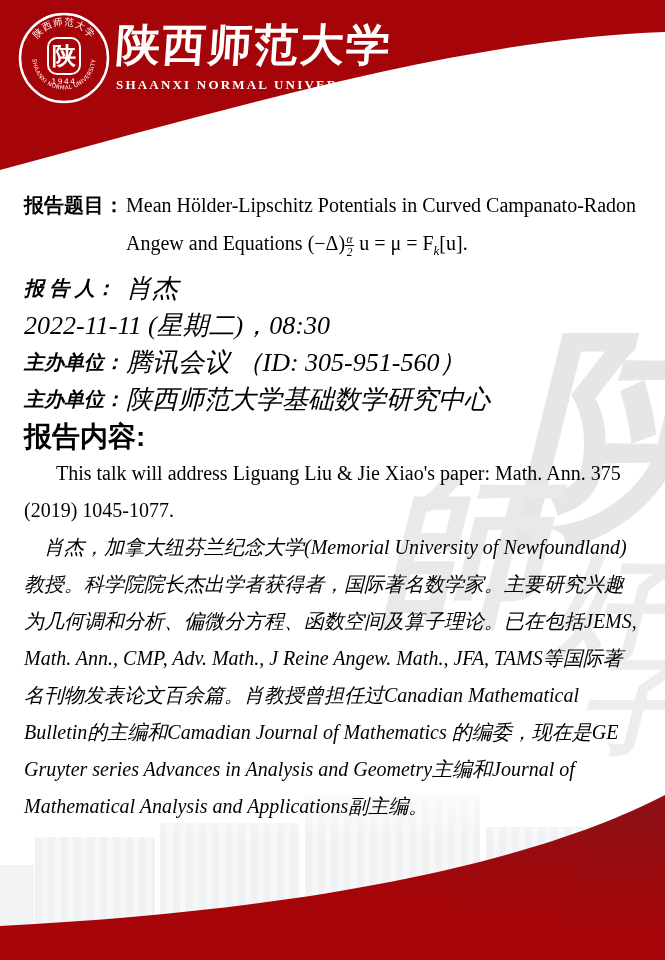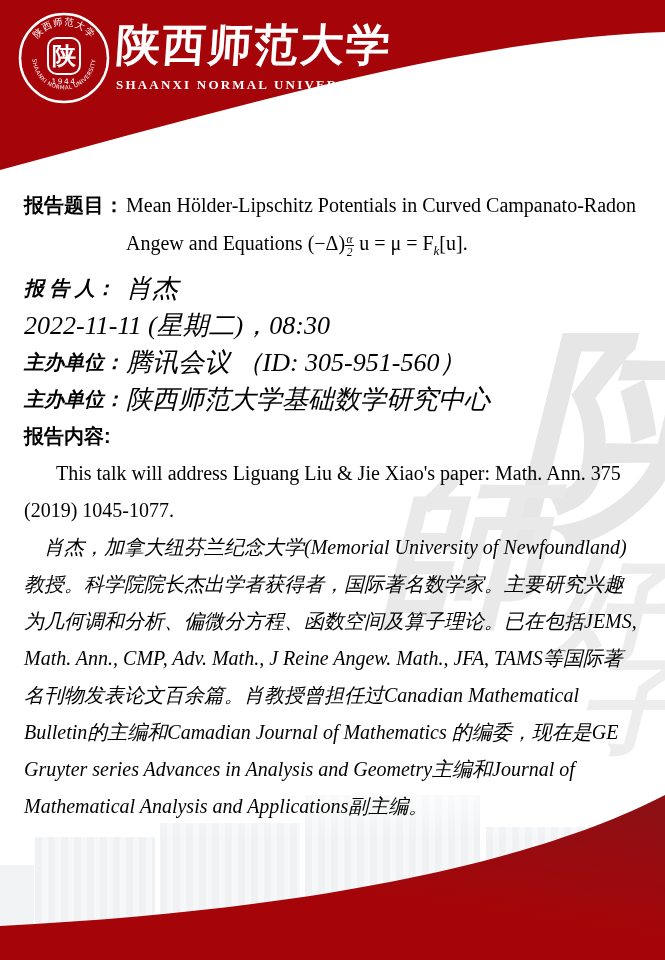--- a/index.html
+++ b/index.html
@@ -50,21 +50,21 @@
   
   .content { position:absolute; left:24px; top:186px; width:618px; z-index:3; font-size:20px; }
   .hei { font-family:"Liberation Sans","DejaVu Sans",sans-serif; font-weight:700; }
   .title-row { display:flex; align-items:flex-start; }
   .flabel { flex:0 0 102px; width:102px; line-height:38px; font-size:20px; }
   .title-value { flex:1; }
   .tline { line-height:38px; white-space:nowrap; }
   .field-row { display:flex; }
   .field-row .flabel, .field-row .fvalue { line-height:37px;font-style:italic; }
   .fvalue { flex:1; font-size:26px; }
-  .heading { line-height:37px; font-size:20px; }
+  .heading { line-height:37px; font-size:28px; }
   .para { line-height:37px; text-indent:32px; }
   .para.bio { text-indent:20px;font-style:italic; }
   
   .eq { white-space:nowrap; }
   .it { }
   .frac {
     display:inline-flex; flex-direction:column; align-items:center;
     vertical-align:7px; font-size:11.5px; line-height:1.05; font-style:italic;
   }
   .frac .num { border-bottom:1px solid #000; padding:0 1.5px; }

